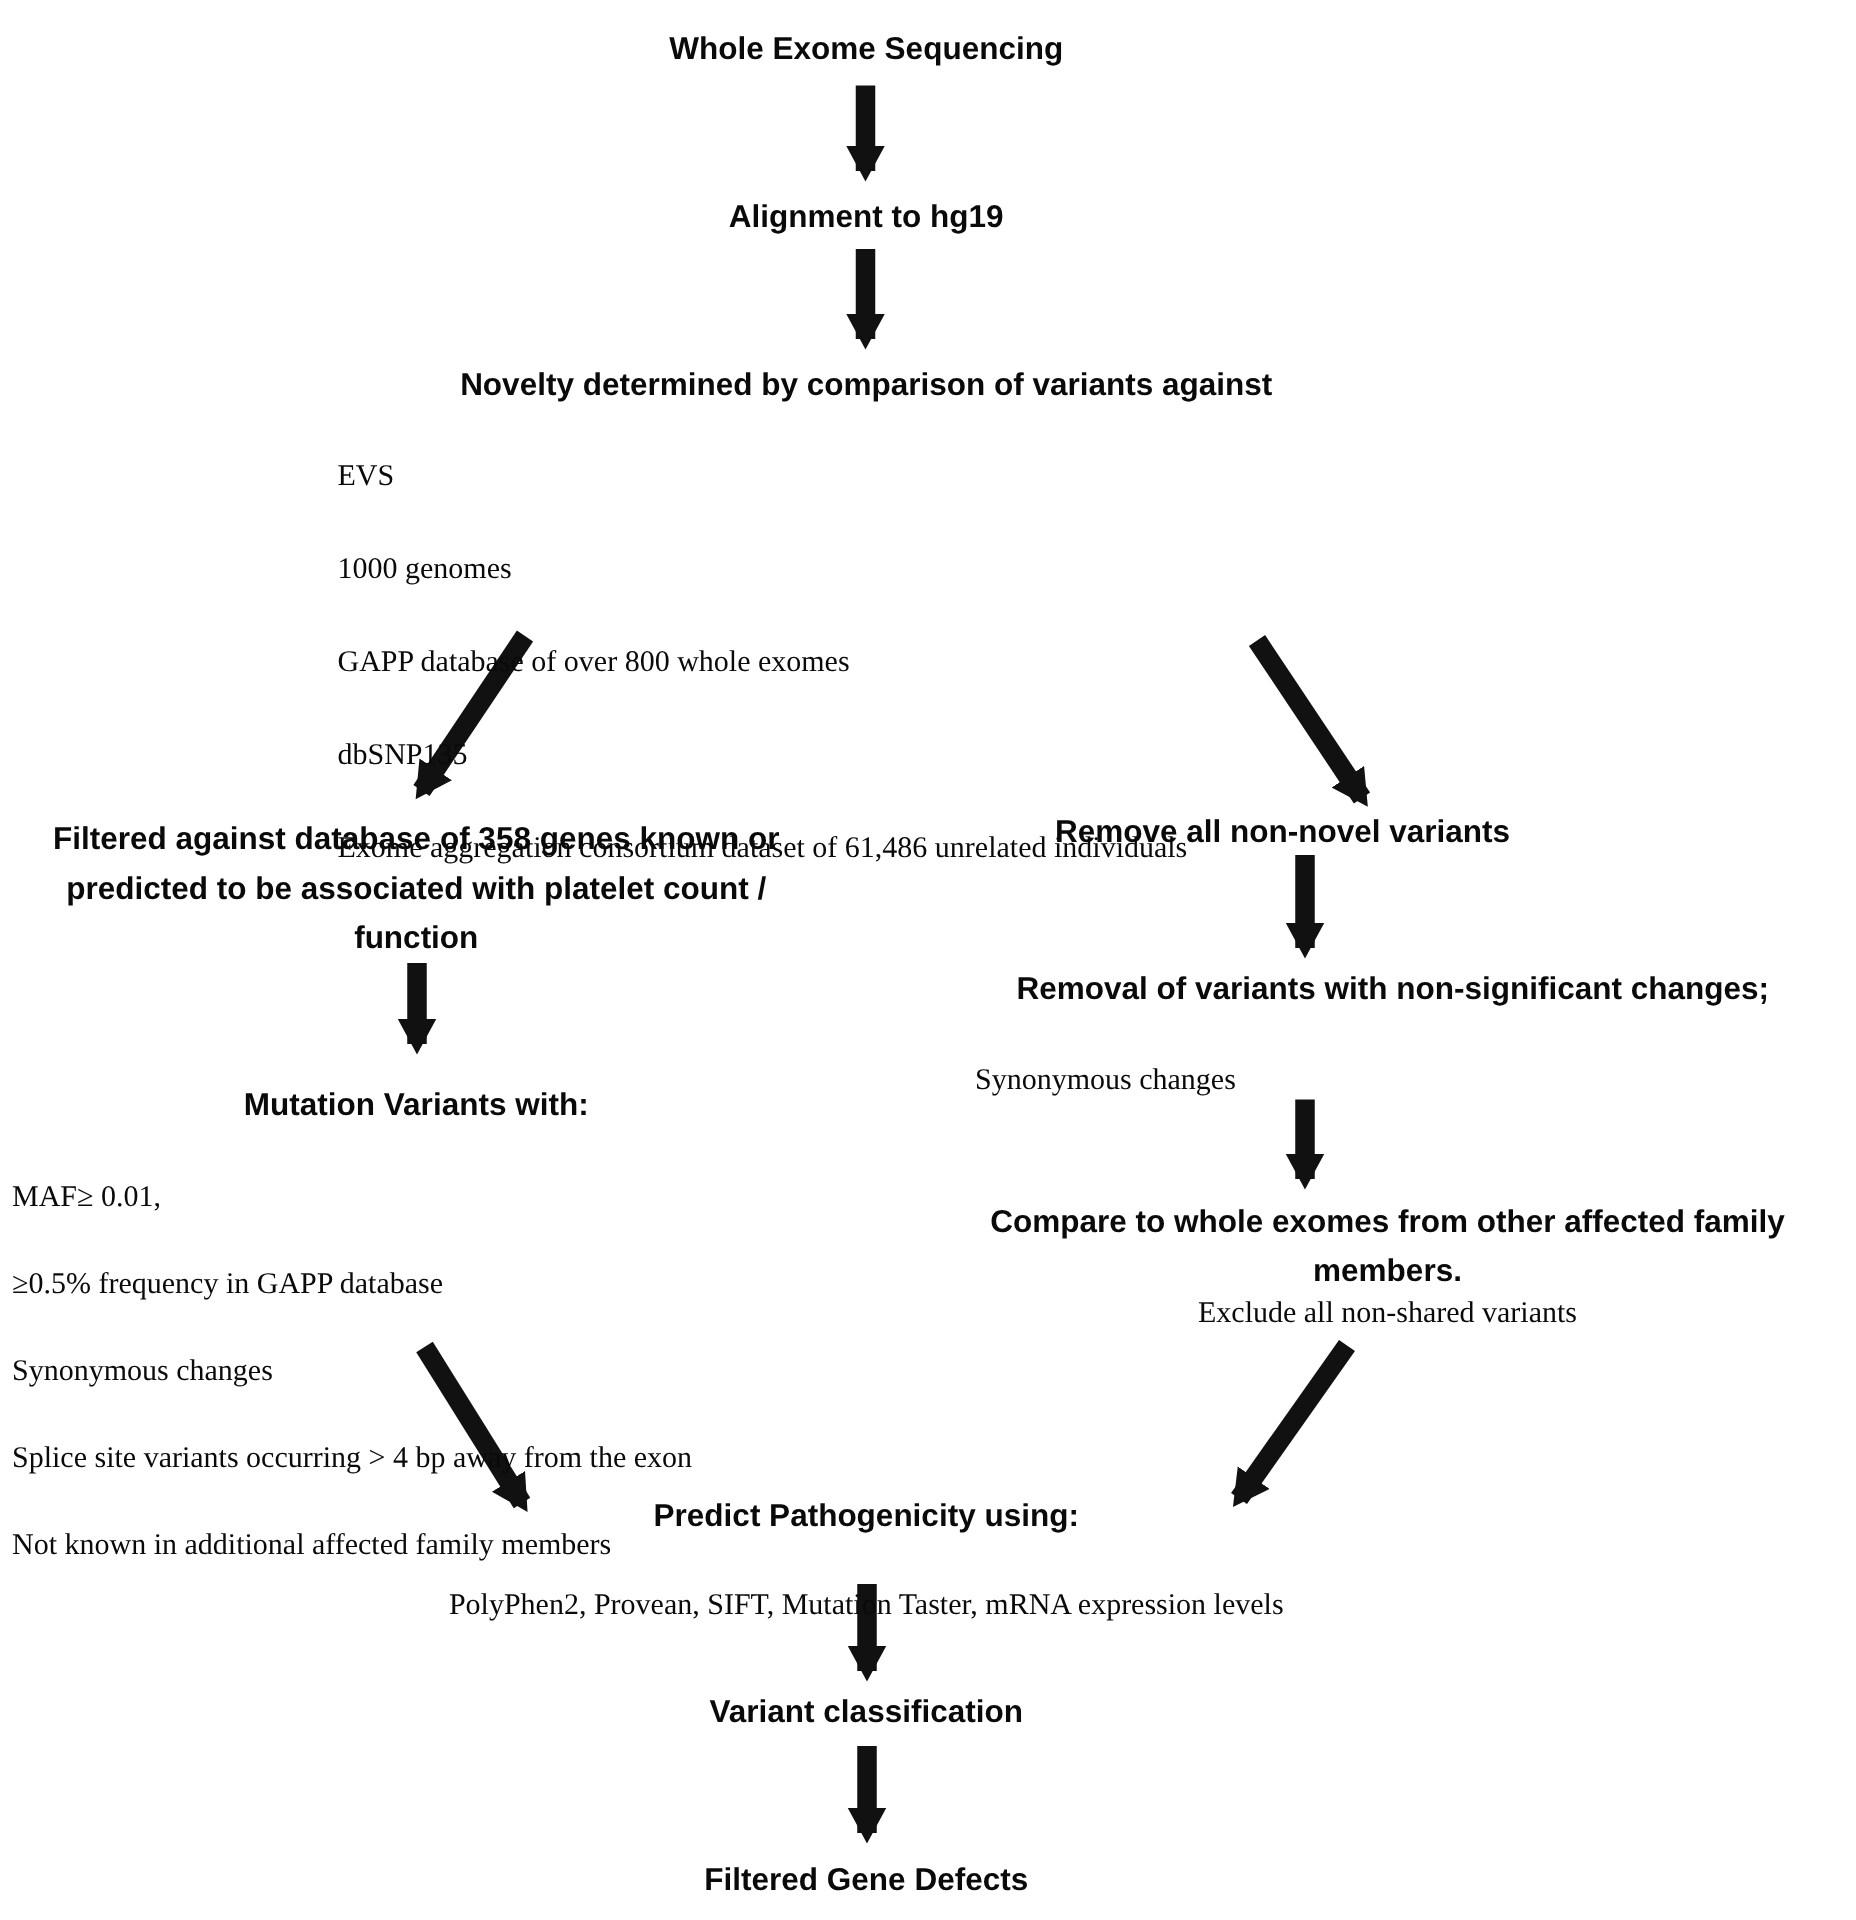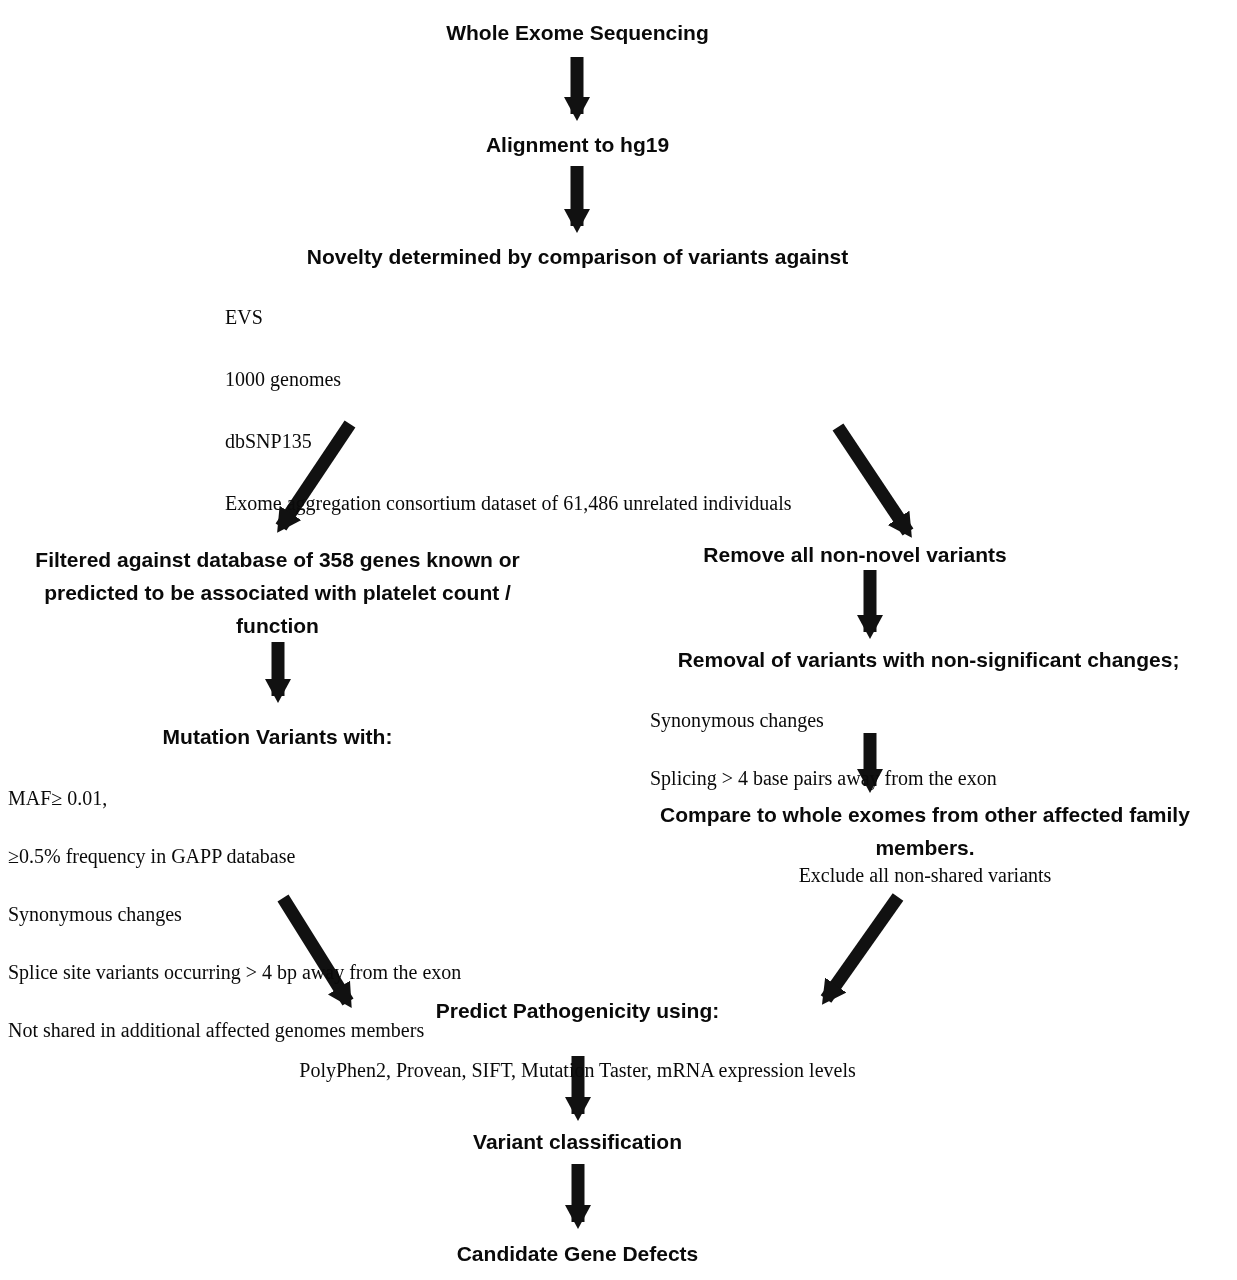--- a/index.html
+++ b/index.html
@@ -58,50 +58,50 @@
 
   <div class="node cc center bold" style="top:17px">Whole Exome Sequencing</div>
 
   <div class="node cc center bold" style="top:129px">Alignment to hg19</div>
 
   <div class="node cc center bold" style="top:241px">Novelty determined by comparison of variants against</div>
 
   <div class="node reg list" id="novelty-list" style="left:225px; top:271px">
     <div>EVS</div>
     <div>1000 genomes</div>
+    <div>GAPP database of over 800 whole exomes</div>
     <div>dbSNP135</div>
     <div>Exome aggregation consortium dataset of 61,486 unrelated individuals</div>
   </div>
 
   <div class="node center bold" id="filtered" style="left:9px; top:543px; width:537px">Filtered against database of 358 genes known or predicted to be associated with platelet count / function</div>
 
   <div class="node center bold" style="left:9px; top:721px; width:537px">Mutation Variants with:</div>
 
   <div class="node reg list" style="left:8px; top:755px">
     <div>MAF≥ 0.01,</div>
     <div>≥0.5% frequency in GAPP database</div>
     <div>Synonymous changes</div>
     <div>Splice site variants occurring &gt; 4 bp away from the exon</div>
-    <div>Not shared in additional affected genomes members</div>
+    <div>Not known in additional affected family members</div>
   </div>
 
   <div class="node center bold" style="left:620px; top:644px; width:617px">Removal of variants with non-significant changes;</div>
 
   <div class="node center bold" style="left:620px; top:539px; width:470px">Remove all non-novel variants</div>
 
   <div class="node reg list" style="left:650px; top:677px">
     <div>Synonymous changes</div>
-    <div>Splicing &gt; 4 base pairs away from the exon</div>
   </div>
 
   <div class="node center bold" id="compare" style="left:610px; top:798px; width:630px">Compare to whole exomes from other affected family members.</div>
 
   <div class="node center reg" style="left:610px; top:861px; width:630px">Exclude all non-shared variants</div>
 
   <div class="node cc center bold" style="top:995px">Predict Pathogenicity using:</div>
 
   <div class="node cc center reg" style="top:1056px">PolyPhen2, Provean, SIFT, Mutation Taster, mRNA expression levels</div>
 
   <div class="node cc center bold" style="top:1126px">Variant classification</div>
 
-  <div class="node cc center bold" style="top:1238px">Candidate Gene Defects</div>
+  <div class="node cc center bold" style="top:1238px">Filtered Gene Defects</div>
 
 </div>
 
 </body></html>

